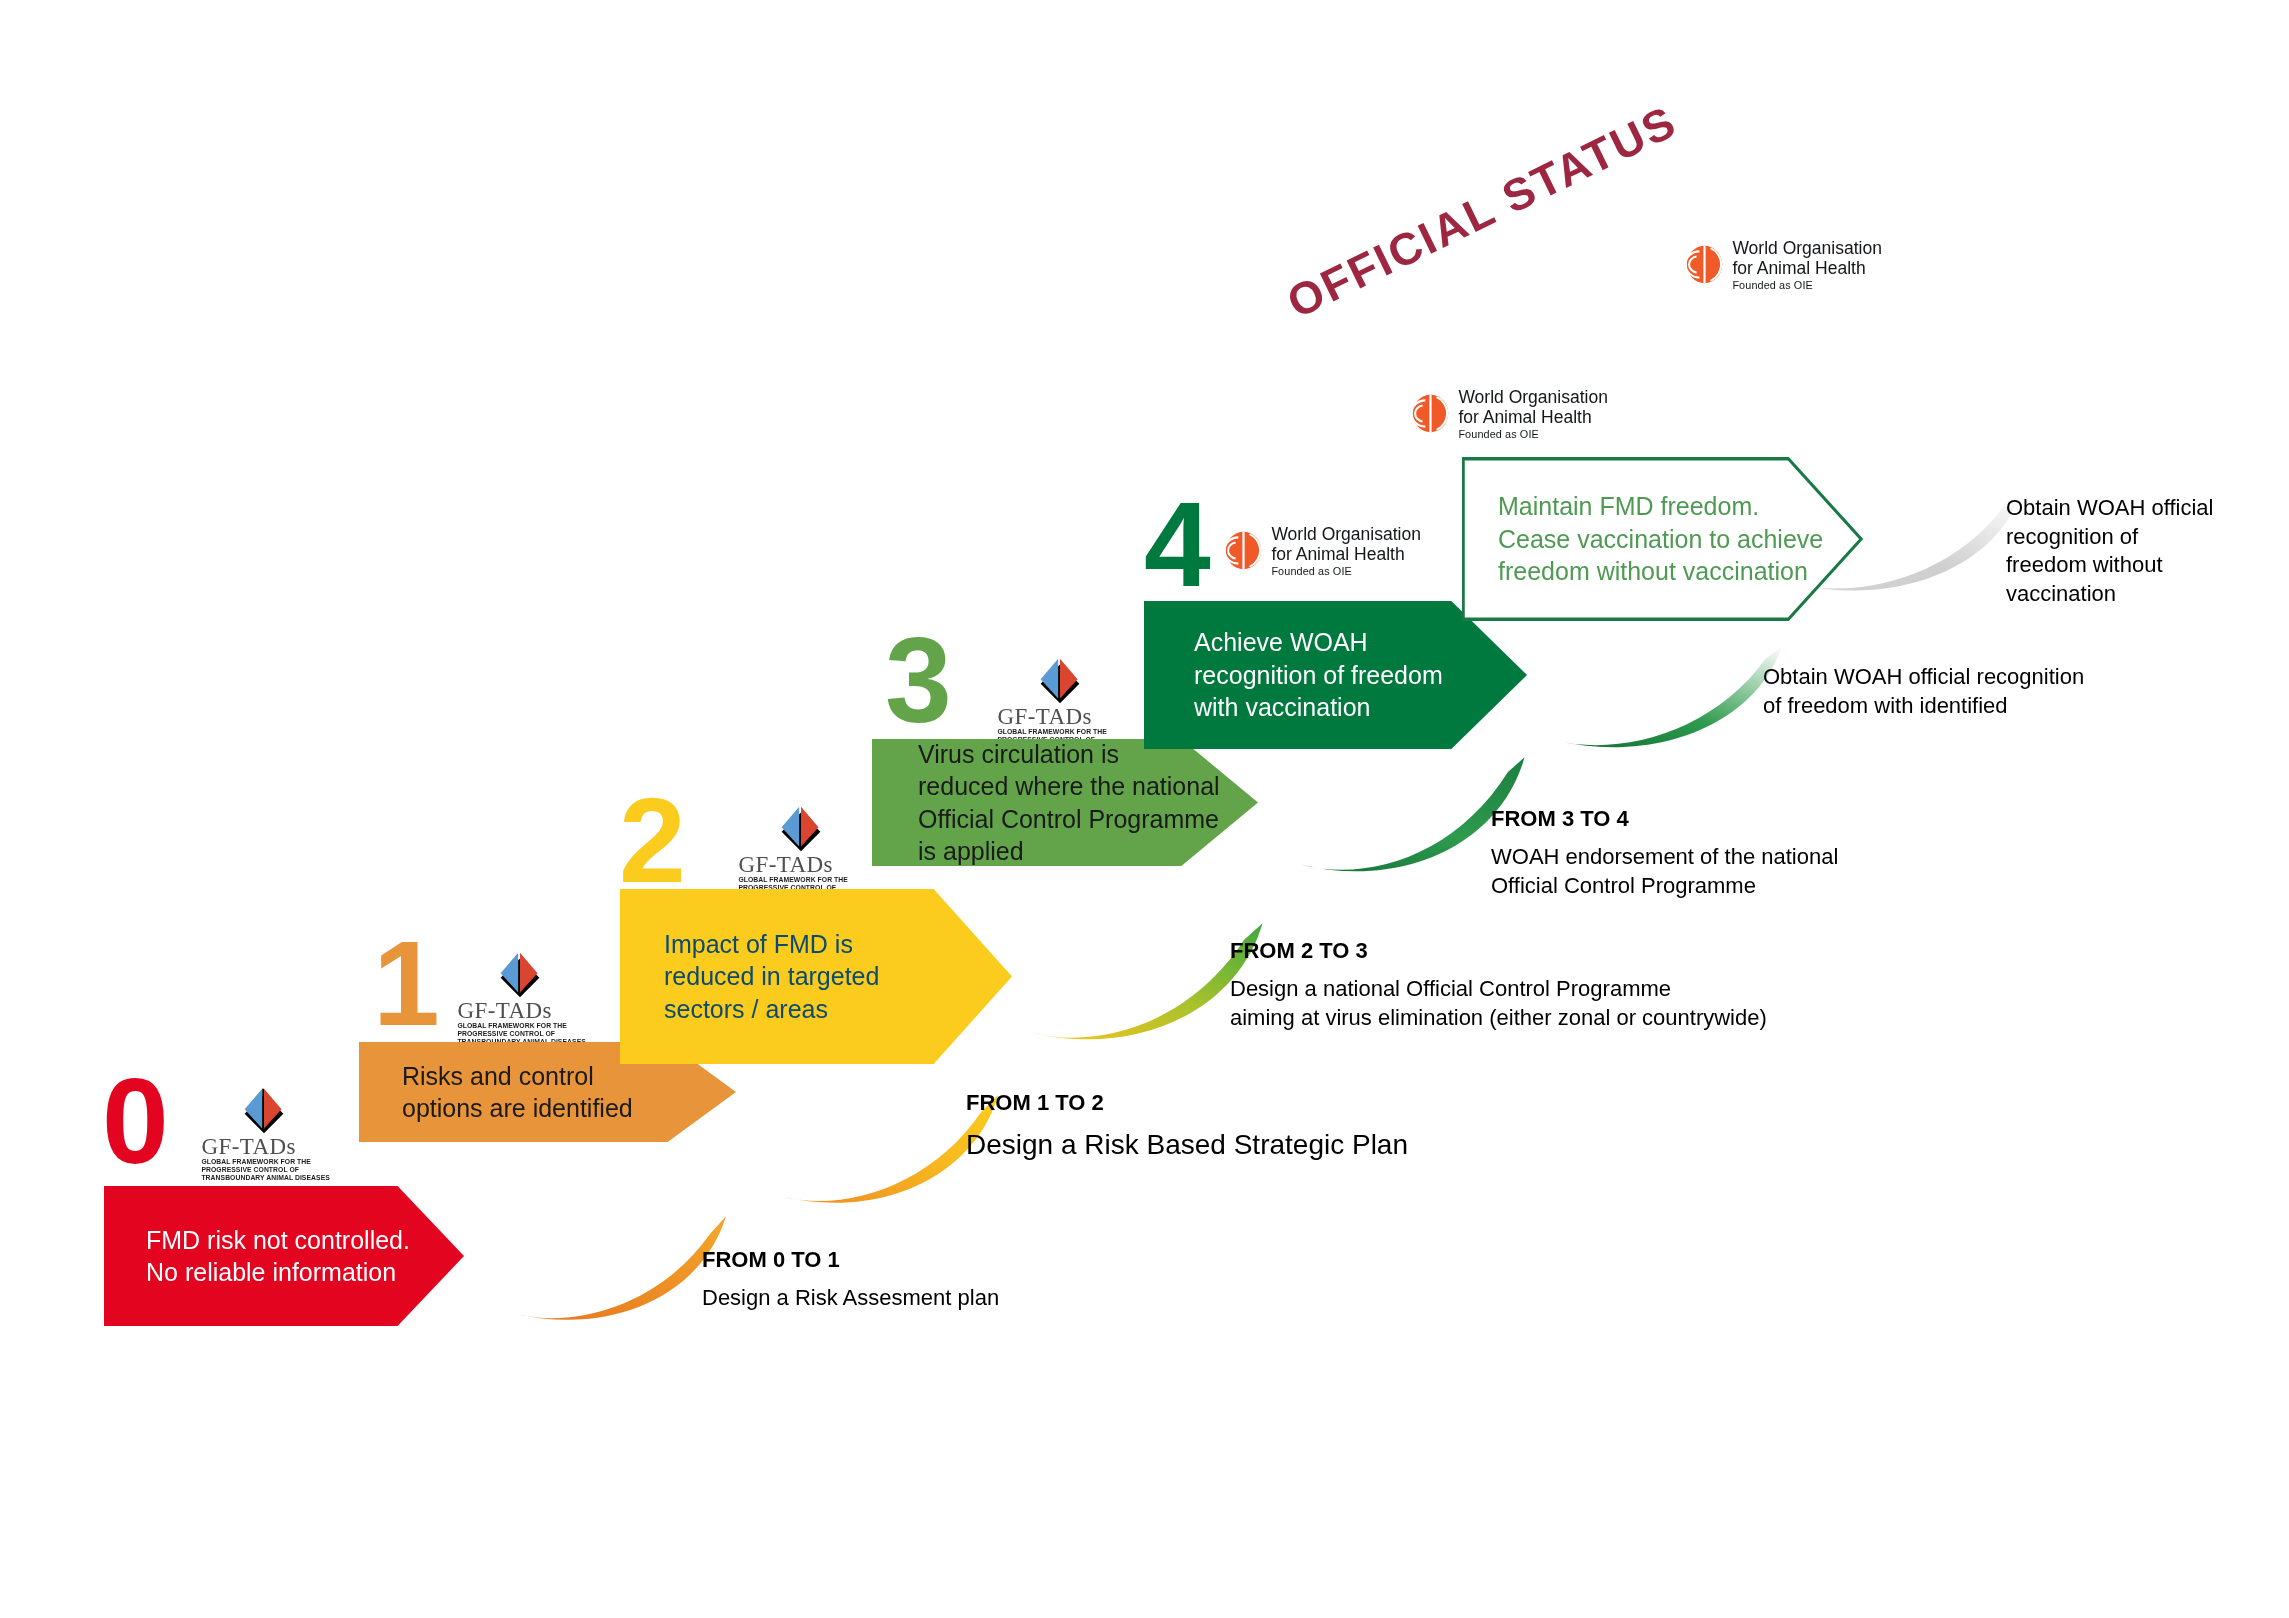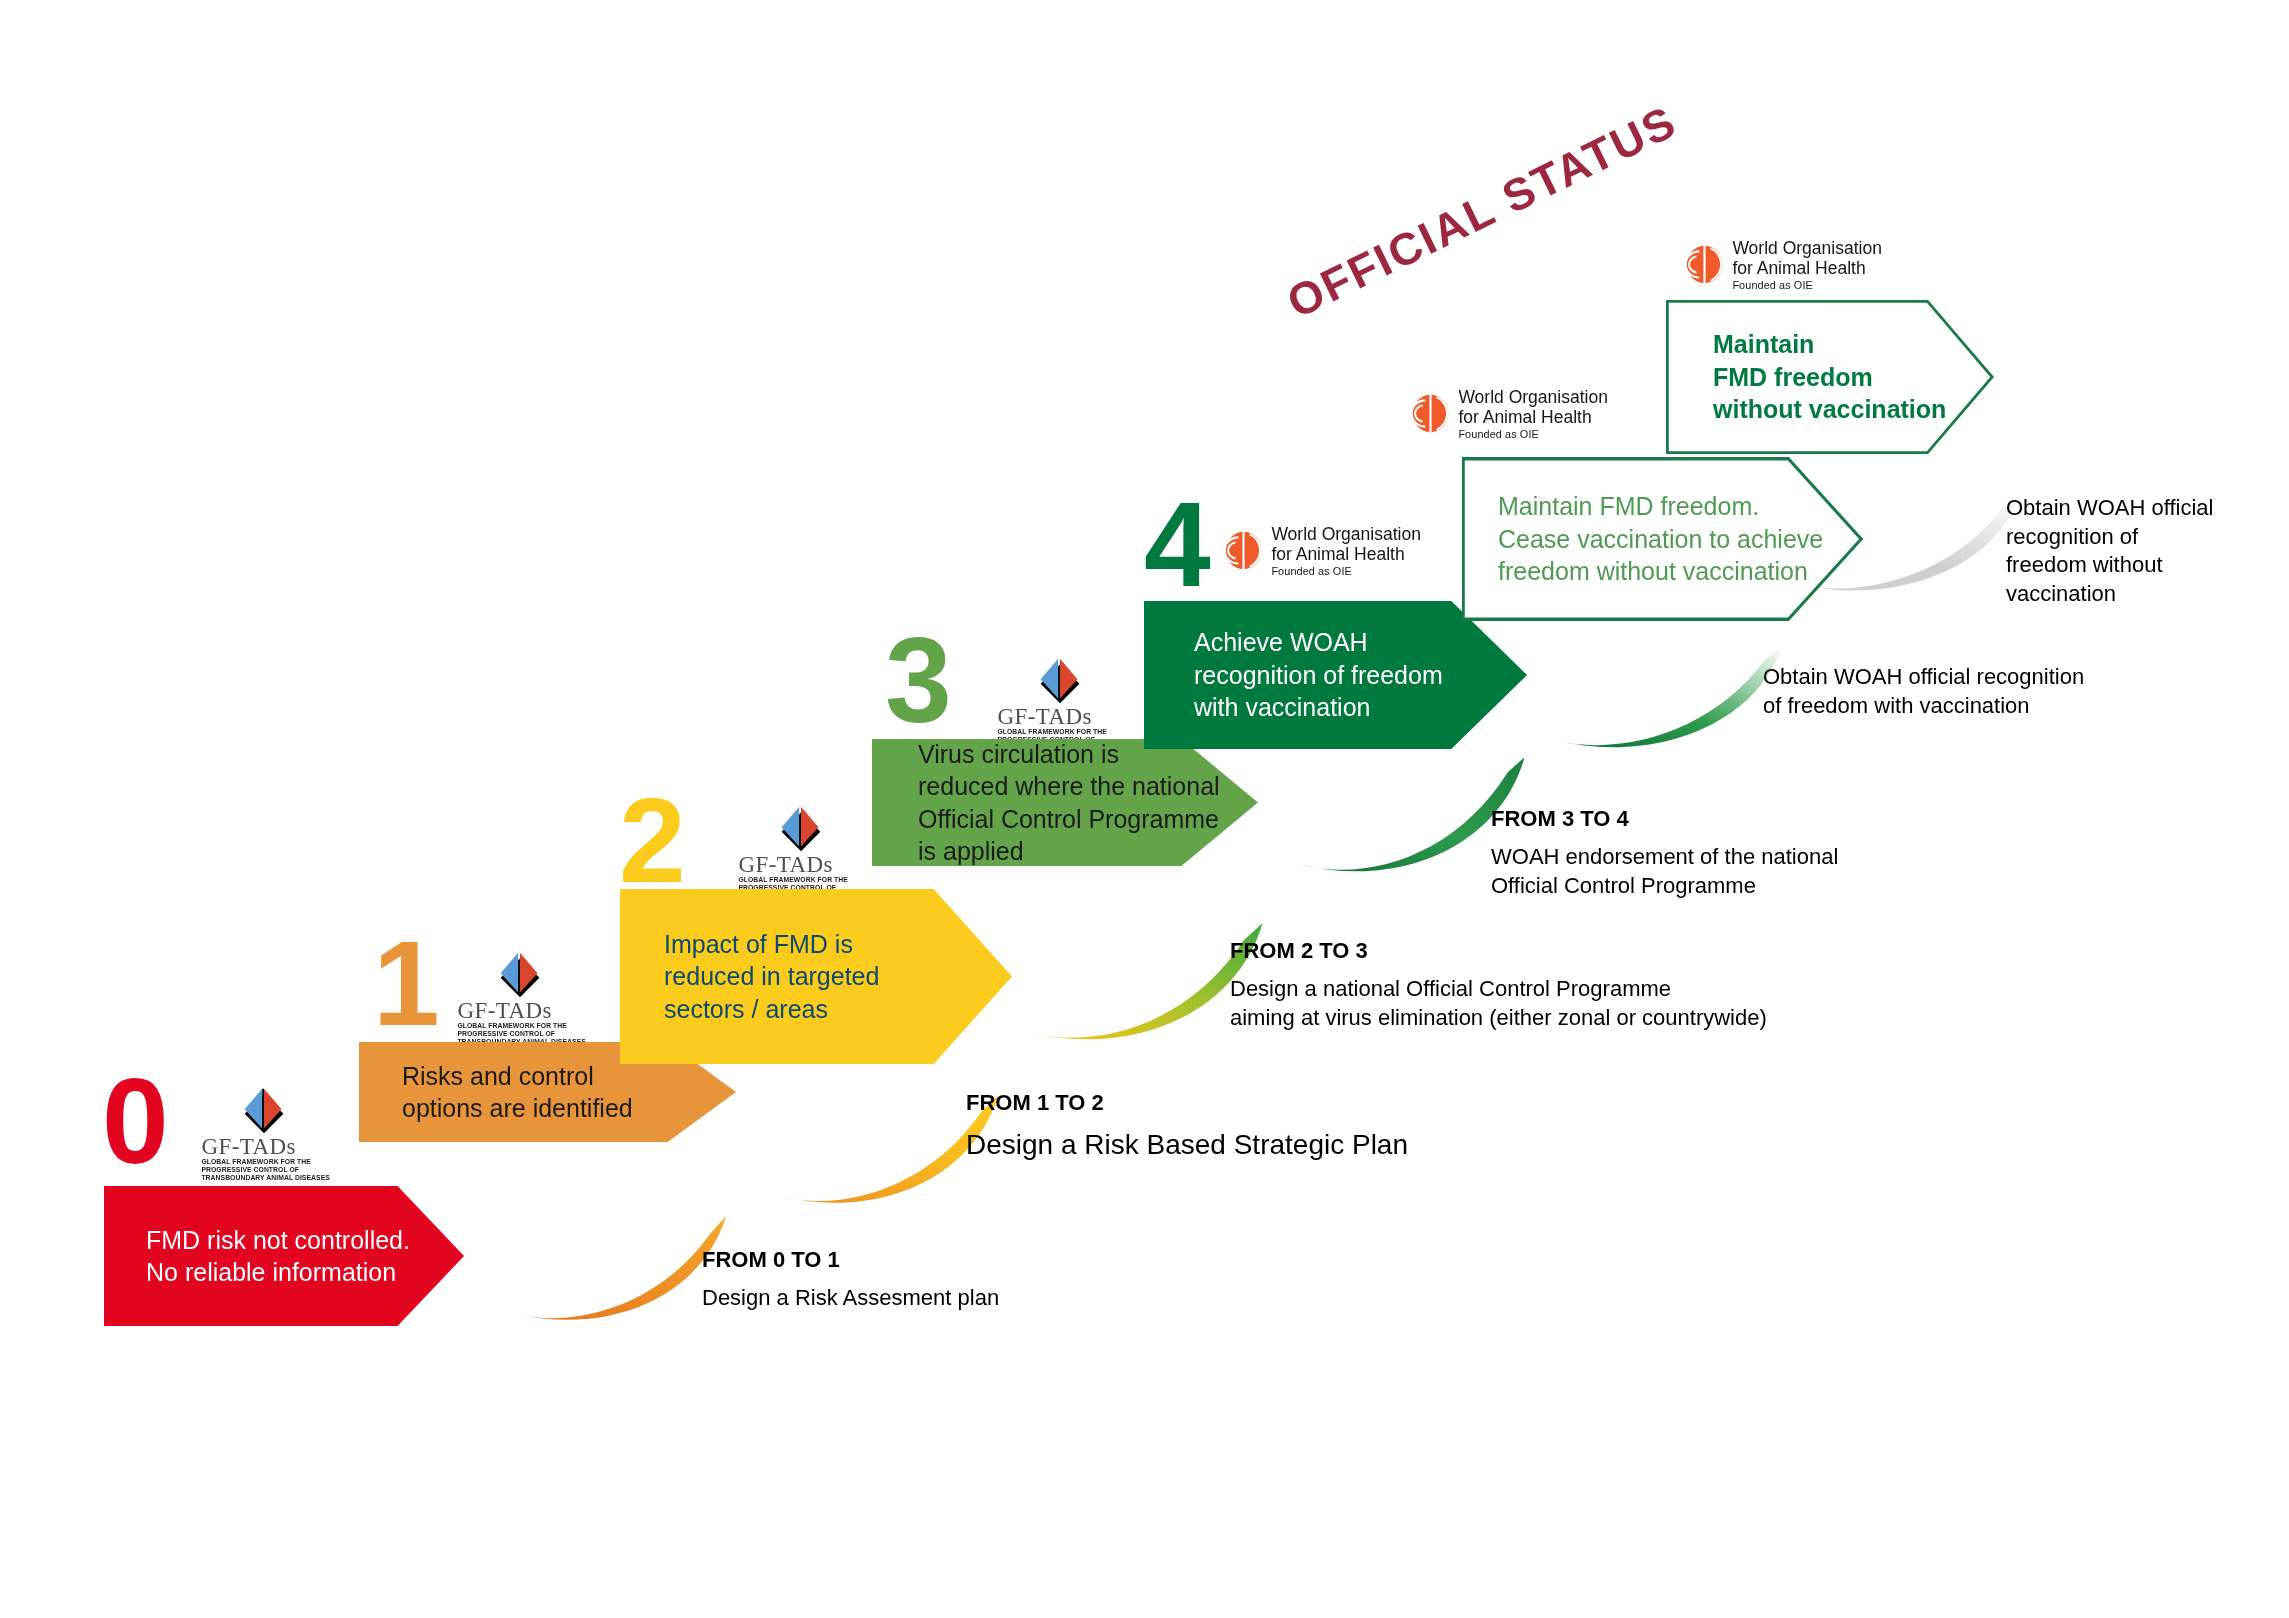--- a/index.html
+++ b/index.html
@@ -441,21 +441,21 @@
   <div class="arrow" style="left:1144px;top:601px;width:383px;height:148px;padding-left:50px;">
     <svg class="arrow-svg" viewBox="0 0 415 160" preserveAspectRatio="none">
       <polygon points="0,0 333,0 415,80 333,160 0,160" fill="#00793f"></polygon>
     </svg>
     <div class="atext" style="color:#ffffff;font-size:25px;">Achieve WOAH
 recognition of freedom
 with vaccination</div>
   </div>
 
   <div class="sidelabel" style="left:1763px;top:663px;font-size:22px;">Obtain WOAH official recognition
-of freedom with vaccination</div>
+of freedom with identified</div>
 
   <div class="woahlogo" style="left:1410px;top:387px;font-size:17.5px;">
     <svg width="41" height="41" viewBox="0 0 44 44">
       <ellipse cx="22" cy="22" rx="19" ry="20" fill="#f05a28"></ellipse>
       <path d="M22,2 v40" stroke="#ffffff" stroke-width="2.4"></path>
       <path d="M16.5,8 A15,14 0 0 0 16.5,36" fill="none" stroke="#ffffff" stroke-width="2.4"></path>
       <path d="M13.5,13.5 A9.5,8.6 0 0 0 13.5,30.5" fill="none" stroke="#ffffff" stroke-width="2.2"></path>
       <path d="M28.5,4.5 A18.5,19 0 0 1 28.5,39.5" fill="none" stroke="#ffffff" stroke-width="2"></path>
       <path d="M34,8.5 A14,16.5 0 0 1 34,35.5" fill="none" stroke="#ffffff" stroke-width="1.8"></path>
     </svg>
@@ -489,23 +489,15 @@
       <path d="M28.5,4.5 A18.5,19 0 0 1 28.5,39.5" fill="none" stroke="#ffffff" stroke-width="2"></path>
       <path d="M34,8.5 A14,16.5 0 0 1 34,35.5" fill="none" stroke="#ffffff" stroke-width="1.8"></path>
     </svg>
     <div class="wl-txt">
       <div class="wl-l1" style="font-size:17.5px;">World Organisation</div>
       <div class="wl-l1" style="font-size:17.5px;">for Animal Health</div>
       <div class="wl-founded">Founded as OIE</div>
     </div>
   </div>
 
-  <div class="arrow" style="left:1666px;top:300px;width:328px;height:154px;padding-left:47px;">
-    <svg class="arrow-svg" viewBox="0 0 355 167" preserveAspectRatio="none">
-      <polygon points="1.5,1.5 283,1.5 353,83.5 283,165.5 1.5,165.5" fill="#ffffff" stroke="#1a7a47" stroke-width="3"></polygon>
-    </svg>
-    <div class="atext" style="color:#007a41;font-size:25px;font-weight:bold;">Maintain
-FMD freedom
-without vaccination</div>
-  </div>
 
 </div>
 
 
 </body></html>

